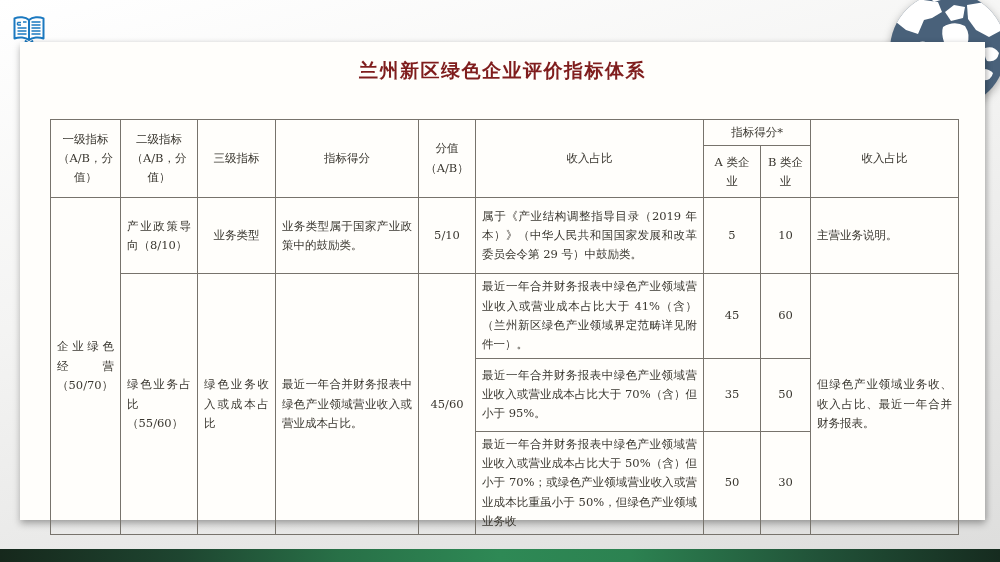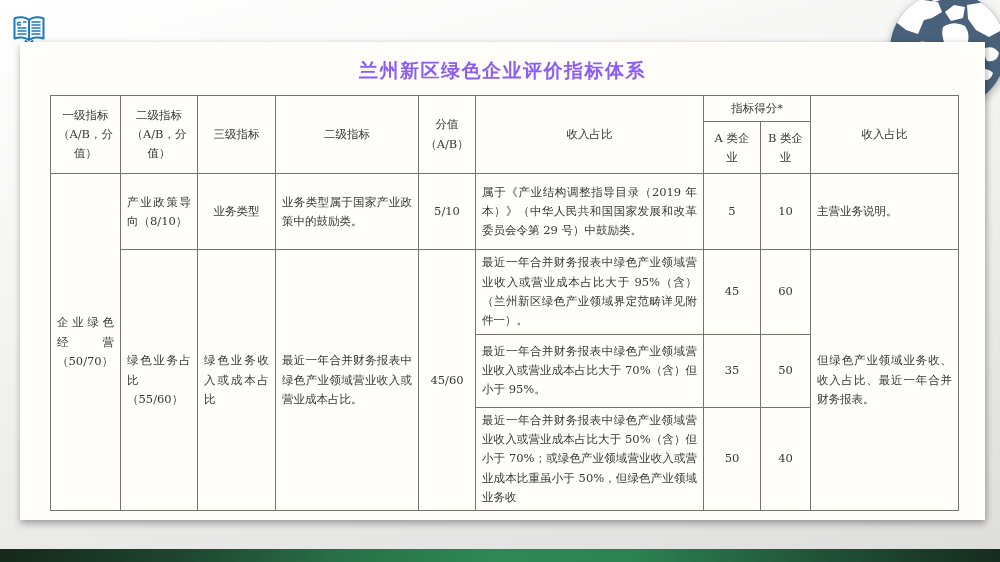--- a/index.html
+++ b/index.html
@@ -15,25 +15,25 @@
     position:absolute;left:888px;top:-10px;width:120px;height:120px;
     filter:drop-shadow(0 3px 4px rgba(0,0,0,0.30));
   }
   .page{
     position:absolute;left:20px;top:42px;width:965px;height:478px;
     background:#fffefb;
     box-shadow:0 4px 7px rgba(0,0,0,0.28),3px 0 5px rgba(0,0,0,0.10);
   }
   .title{
     position:absolute;left:0;top:16px;width:100%;
-    text-align:center;font-size:19px;font-weight:bold;color:#8b5cf6;
+    text-align:center;font-size:19px;font-weight:bold;color:#7f1d1d;
     letter-spacing:1.5px;margin:0;
   }
   table.itable{
-    position:absolute;left:30px;top:53px;width:908px;
+    position:absolute;left:30px;top:77px;width:908px;
     border-collapse:collapse;table-layout:fixed;
   }
   table.itable td{
     border:1px solid #77736c;
     color:#39362f;
     font-size:11.5px;line-height:1.68;
     padding:3px 6px;vertical-align:middle;
     overflow:hidden;
   }
   td.c{text-align:center;}
@@ -97,21 +97,21 @@
           <col style="width:228px">
         <col style="width:57px">
           <col style="width:50px">
           <col style="width:148px">
       </colgroup>
       <tbody>
           <tr style="height:25px">
         <td rowspan="2" class="c">一级指标（A/B，分值）</td>
         <td rowspan="2" class="c">二级指标（A/B，分值）</td>
         <td rowspan="2" class="c">三级指标</td>
-        <td rowspan="2" class="c">二级指标</td>
+        <td rowspan="2" class="c">指标得分</td>
         <td rowspan="2" class="c">分值（A/B）</td>
         <td rowspan="2" class="c">收入占比</td>
         <td colspan="2" class="c">指标得分*</td>
         <td rowspan="2" class="c">收入占比</td>
       </tr>
       <tr style="height:52px">
         <td class="c">A 类企业</td>
         <td class="c">B 类企业</td>
       </tr>
       <tr style="height:76px">
@@ -123,34 +123,34 @@
         <td class="j">属于《产业结构调整指导目录（2019 年本）》（中华人民共和国国家发展和改革委员会令第 29 号）中鼓励类。</td>
         <td class="c">5</td>
         <td class="c">10</td>
         <td class="j">主营业务说明。</td>
       </tr>
       <tr style="height:81px">
         <td rowspan="3" class="j">绿色业务占比（55/60）</td>
         <td rowspan="3" class="j">绿色业务收入或成本占比</td>
         <td rowspan="3" class="j">最近一年合并财务报表中绿色产业领域营业收入或营业成本占比。</td>
         <td rowspan="3" class="c">45/60</td>
-        <td class="j">最近一年合并财务报表中绿色产业领域营业收入或营业成本占比大于 95%（含）（兰州新区绿色产业领域界定范畴详见附件一）。</td>
+        <td class="j">最近一年合并财务报表中绿色产业领域营业收入或营业成本占比大于 41%（含）（兰州新区绿色产业领域界定范畴详见附件一）。</td>
         <td class="c">45</td>
         <td class="c">60</td>
         <td rowspan="3" class="j">但绿色产业领域业务收、收入占比、最近一年合并财务报表。</td>
       </tr>
       <tr style="height:73px">
         <td class="j">最近一年合并财务报表中绿色产业领域营业收入或营业成本占比大于 70%（含）但小于 95%。</td>
         <td class="c">35</td>
         <td class="c">50</td>
       </tr>
       <tr style="height:95px">
         <td class="j">最近一年合并财务报表中绿色产业领域营业收入或营业成本占比大于 50%（含）但小于 70%；或绿色产业领域营业收入或营业成本比重虽小于 50%，但绿色产业领域业务收</td>
         <td class="c">50</td>
-        <td class="c">40</td>
+        <td class="c">30</td>
       </tr>
     </tbody>
       </table>
   </div>
 
   <div class="bottom-bar"></div>
 
 </div>
 
 </body></html>

